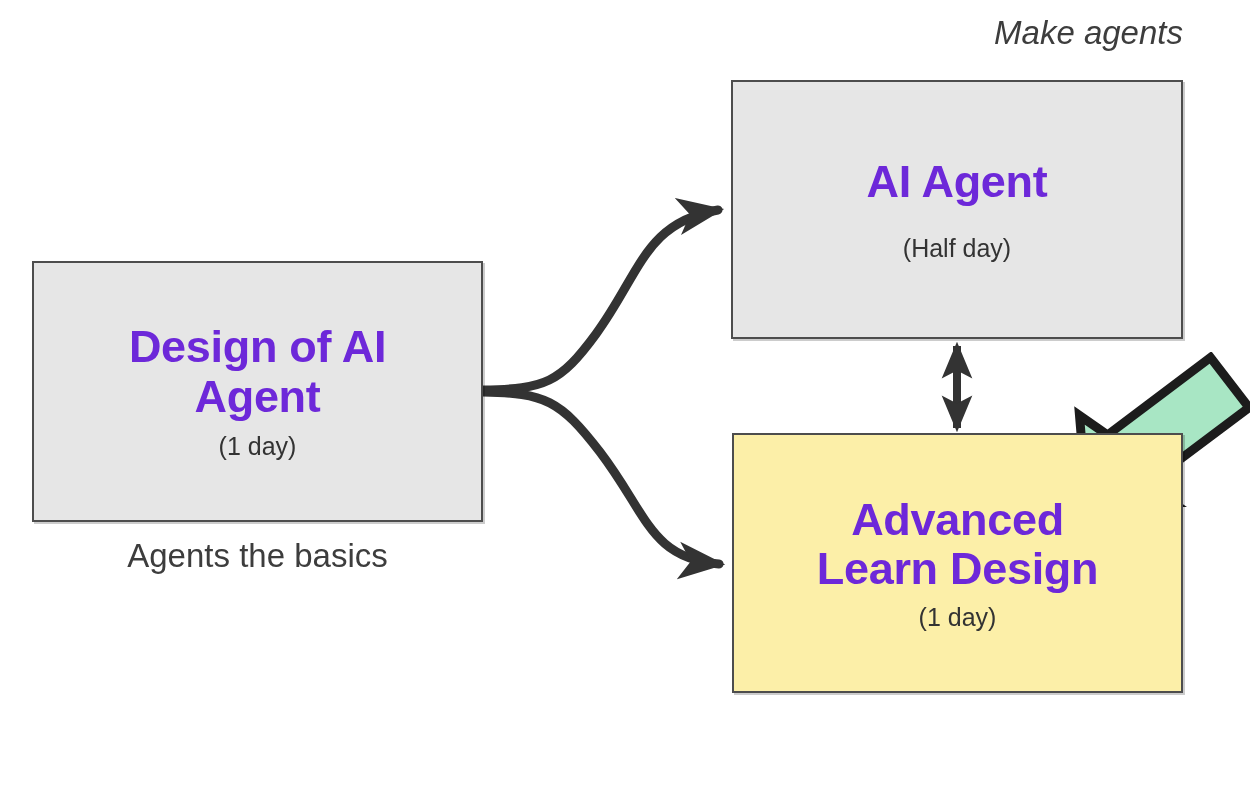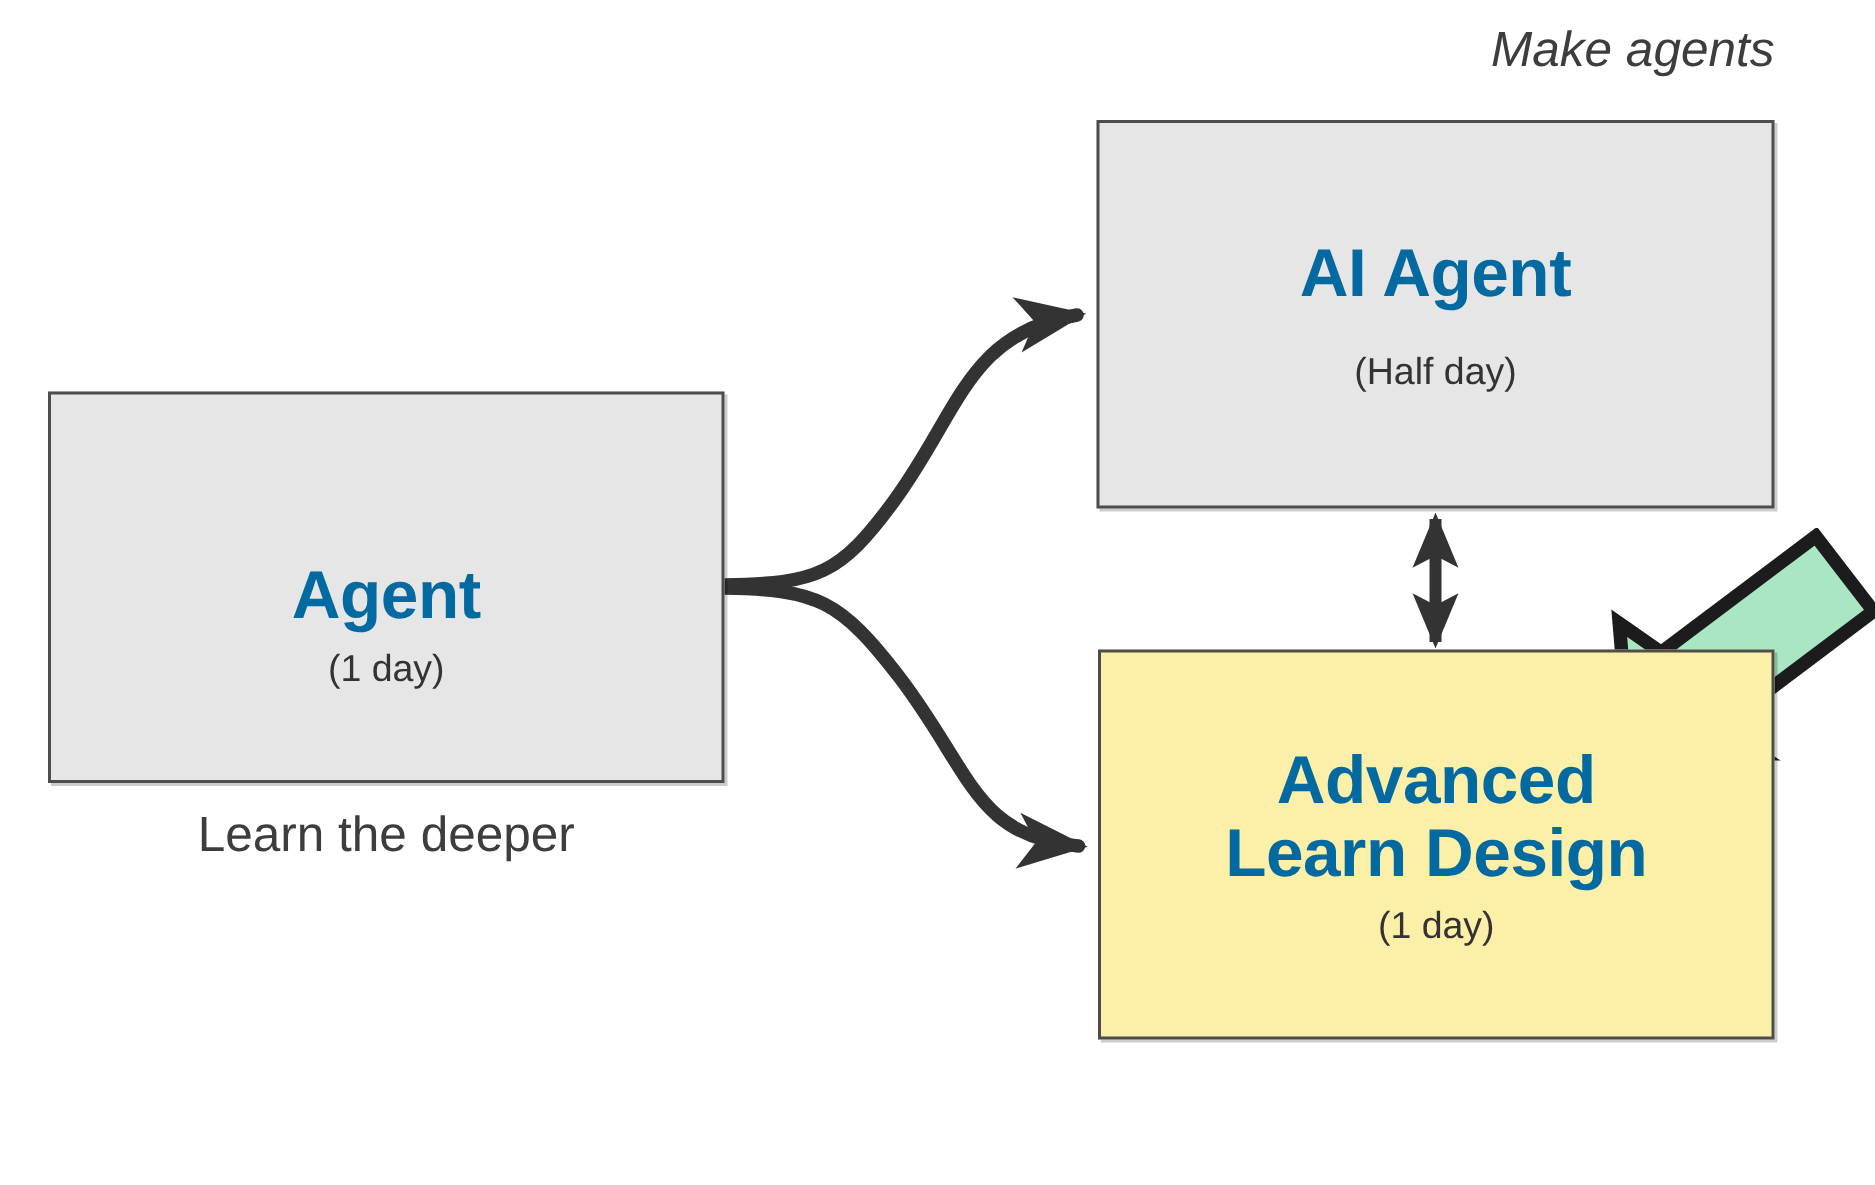--- a/index.html
+++ b/index.html
@@ -37,21 +37,21 @@
     border: 2px solid #4d4d4d;
     display: flex;
     flex-direction: column;
     align-items: center;
     justify-content: center;
     text-align: center;
     box-shadow: 2px 2px 0 rgba(0,0,0,0.20);
   }
   .node .node-title {
     font-weight: bold;
-    color: #0369a1;
+    color: #6d28d9;
     line-height: 1.10;
     letter-spacing: -0.3px;
   }
   .node .node-sub {
     color: #333333;
     font-weight: normal;
     line-height: 1.1;
   }
 
   
@@ -127,37 +127,37 @@
              L 44.5,83.0
              L 147.5,5.5
              L 186.0,55.5
              L 83.5,132.5
              L 111.0,151.5
              Z" fill="#a8e6c4" stroke="#1c1c1c" stroke-width="9" stroke-linejoin="miter" stroke-miterlimit="6"></path>
   </svg>
 
   <div class="node" id="node-design">
     <div class="node-title">
-      <br>
+      <span>Design of AI</span><br>
       <span>Agent</span>
     </div>
     <div class="node-sub">(1 day)</div>
   </div>
 
   <div class="node" id="node-hackathon">
     <div class="node-title">
       <span>AI Agent</span><br>
     </div>
     <div class="node-sub">(Half day)</div>
   </div>
 
   <div class="node" id="node-advanced">
     <div class="node-title">
       <span>Advanced</span><br>
       <span>Learn Design</span>
     </div>
     <div class="node-sub">(1 day)</div>
   </div>
 
-  <div class="caption" id="caption-learn">Learn the deeper</div>
+  <div class="caption" id="caption-learn">Agents the basics</div>
   <div class="caption" id="caption-make">Make agents</div>
 
 </div>
 
 </body></html>

